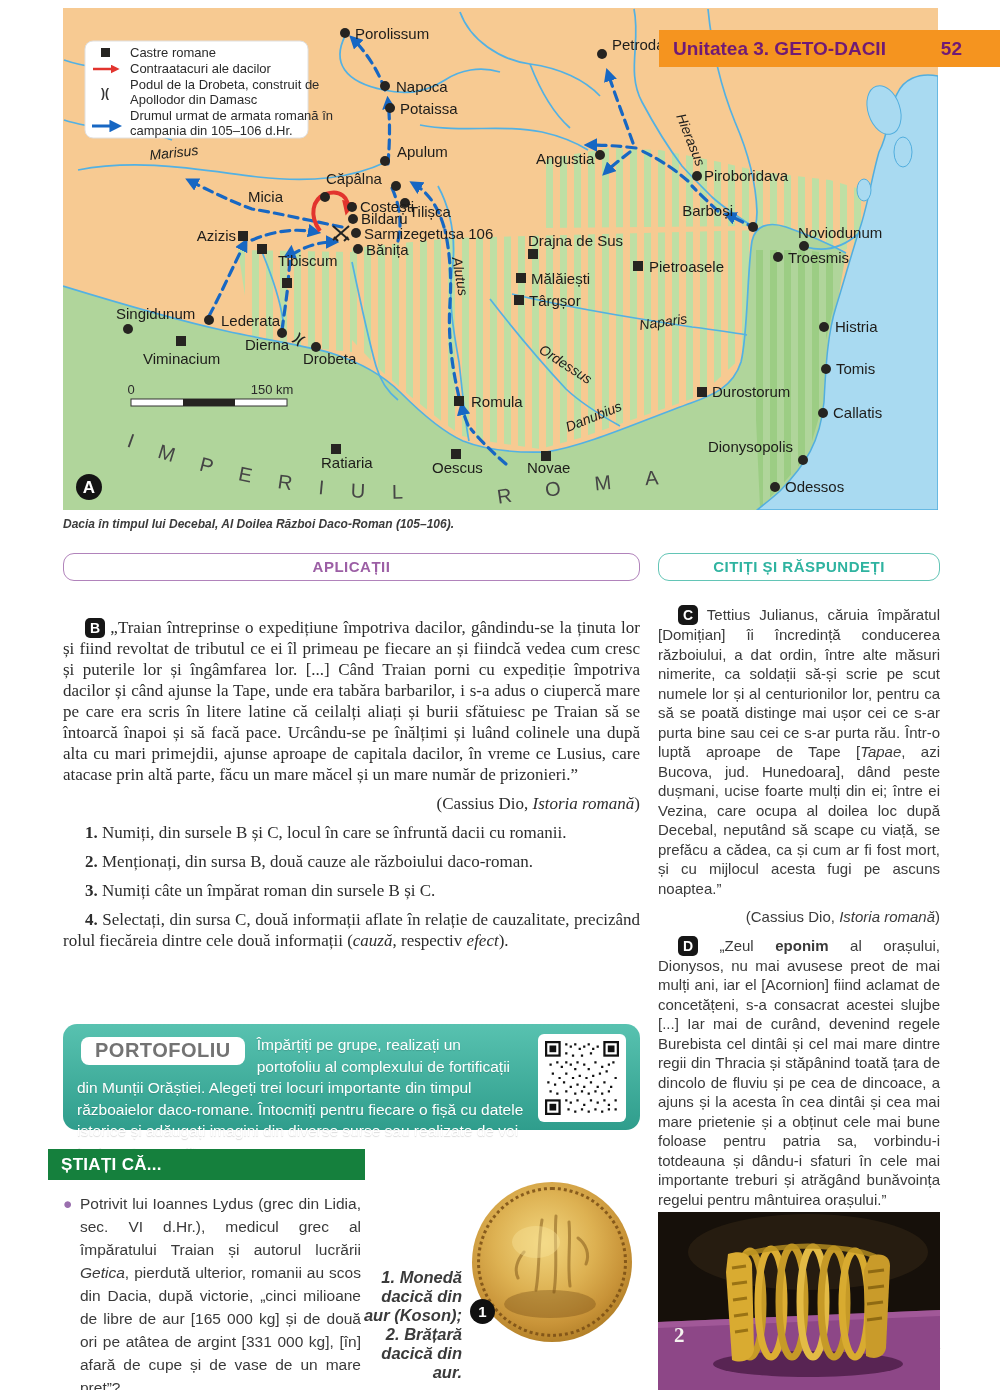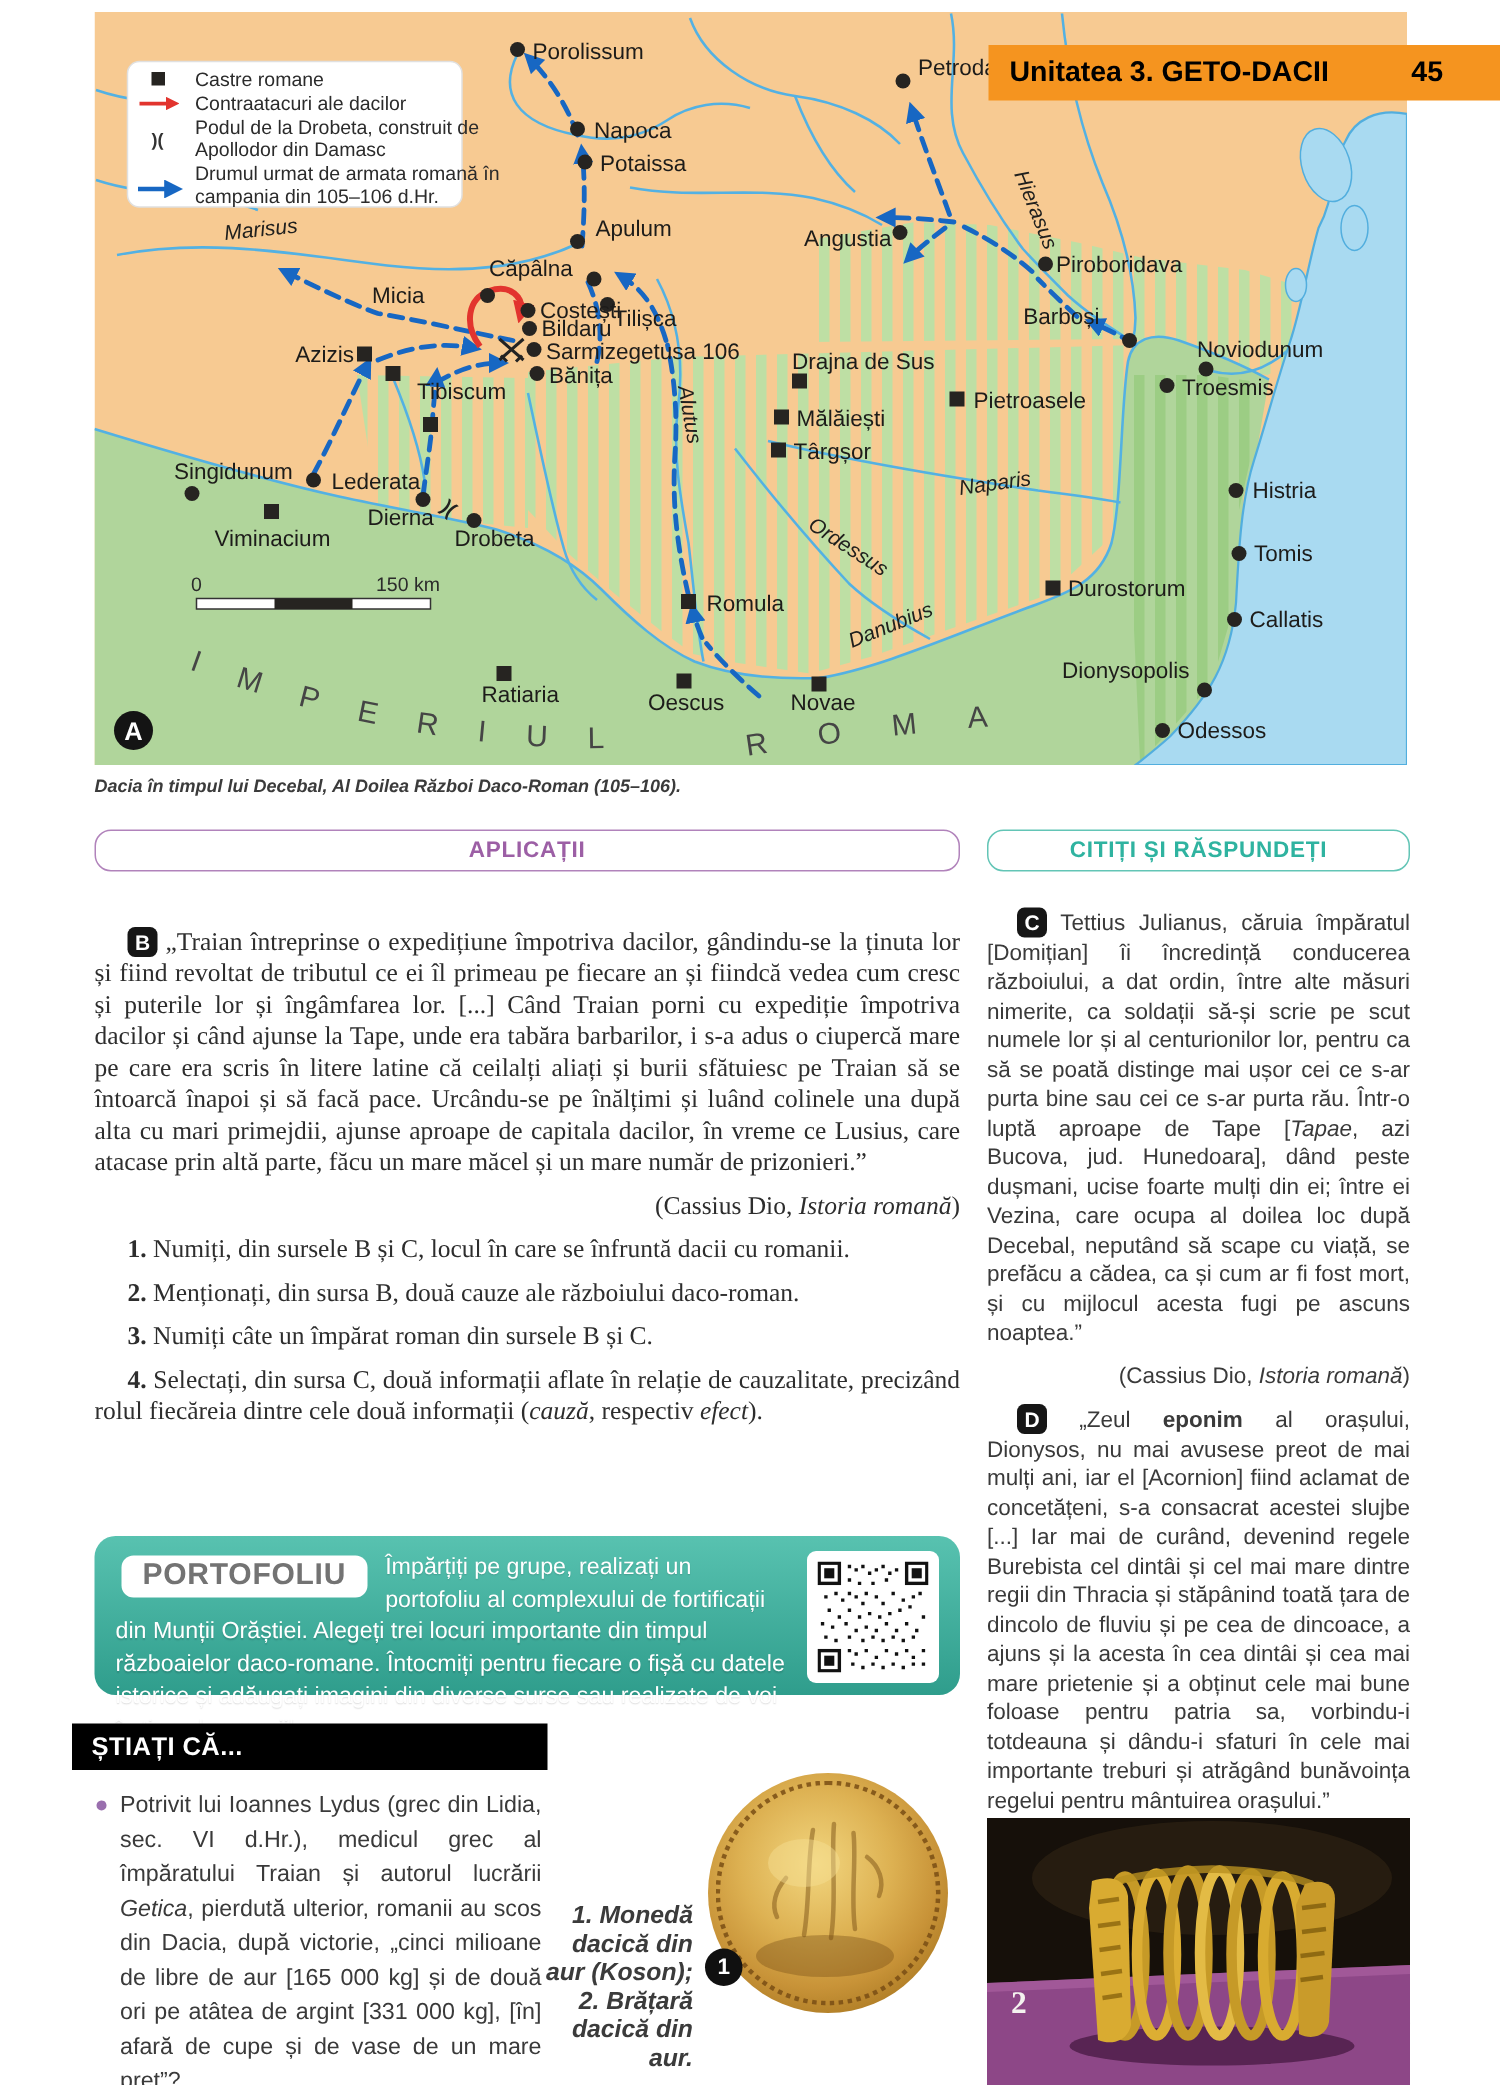--- a/index.html
+++ b/index.html
@@ -10,21 +10,21 @@
   .map-svg{position:absolute;left:0;top:0}
   .map-svg text{font-family:"Liberation Sans",sans-serif}
   .lbl{font-size:15px;fill:#1d1c1a}
   .riv{font-size:14px;font-style:italic;fill:#20201e}
   .leg{font-size:13px;fill:#2b2b2b}
   .emp{font-size:20px;fill:#454545}
   .dot{fill:#262421}
   .sqm{fill:#262421}
   .route{fill:none;stroke:#1767c3;stroke-width:3.2;stroke-dasharray:9 6;stroke-linecap:round}
   .river{fill:none;stroke:#53b1e3;stroke-width:1.7}
-  .header-bar{left:659px;top:30px;width:341px;height:37px;background:#f5941f;color:#000000;
+  .header-bar{left:659px;top:30px;width:341px;height:37px;background:#f5941f;color:#701a75;
               display:flex;align-items:center}
   .header-title{font-weight:bold;font-size:19px;padding-left:14px;flex:1}
   .header-page{font-weight:bold;font-size:19px;padding-right:38px}
   .map-caption{left:63px;top:517px;width:720px;font-style:italic;font-weight:bold;
                font-size:12px;color:#3b3b3b}
   
   .left-col{left:63px;top:553px;width:577px}
   .right-col{left:658px;top:553px;width:282px}
   .pill{border:1.6px solid;border-radius:11px;text-align:center;font-weight:bold;
         font-size:15px;letter-spacing:.5px;padding:4px 0 5px;margin-bottom:24px}
@@ -47,21 +47,21 @@
   .porto{left:63px;top:1024px;width:577px;height:106px;border-radius:14px;
          background:linear-gradient(180deg,#58c2b0,#2f9d8c);color:#fff;
          padding:10px 14px 8px;box-sizing:border-box;font-size:15.5px;line-height:21.5px;
          text-shadow:0 1px 1px rgba(0,0,0,.15)}
   .porto-badge{float:left;background:#fff;color:#737373;font-weight:bold;font-size:20px;
                letter-spacing:.5px;border-radius:8px;padding:3px 14px;margin:3px 12px 4px 4px;
                text-shadow:none}
   .qr-box{float:right;width:88px;height:88px;background:#fff;border-radius:6px;
           margin:0 0 0 12px;display:flex;align-items:center;justify-content:center}
   
-  .stiati-bar{left:48px;top:1149px;width:317px;height:31px;background:#000000;color:#fff;
+  .stiati-bar{left:48px;top:1149px;width:317px;height:31px;background:#15803d;color:#fff;
               font-weight:bold;font-size:17px;line-height:31px;padding-left:13px;
               box-sizing:border-box;letter-spacing:.3px}
   .stiati-text{left:63px;top:1192px;width:298px;font-size:15.5px;line-height:23px;
                text-align:justify;color:#3a3a3a;padding-left:17px;text-indent:-17px;
                box-sizing:border-box}
   .bullet{color:#9a6fae;margin-right:7px}
   
   .coin-cap{left:358px;top:1268px;width:104px;text-align:right;font-style:italic;
             font-weight:bold;font-size:16.5px;line-height:19px;color:#3b3b3b}
   .coin{left:472px;top:1182px;width:160px;height:160px;border-radius:50%;
@@ -290,21 +290,21 @@
         <rect x="183" y="399" width="52" height="7" fill="#262421"></rect>
       </g>
 
       <circle cx="89" cy="487" r="13" fill="#141414"></circle>
       <text x="89" y="493" text-anchor="middle" fill="#fff" font-size="17" font-weight="bold" font-family="Liberation Serif,serif">A</text>
     </g>
   </svg>
 
   <div class="abs header-bar">
     <span class="header-title">Unitatea 3. GETO-DACII</span>
-    <span class="header-page">45</span>
+    <span class="header-page">52</span>
   </div>
 
   <div class="abs map-caption">Dacia în timpul lui Decebal, Al Doilea Război Daco-Roman (105–106).</div>
 
   <div class="abs left-col serif">
     <div class="pill pill-purple">APLICAȚII</div>
     <div class="gap"></div>
     <p><span class="badge">B</span> <span>„Traian întreprinse o expedițiune împotriva dacilor, gândindu-se la ținuta lor și fiind revoltat de tributul ce ei îl primeau pe fiecare an și fiindcă vedea cum cresc și puterile lor și îngâmfarea lor. [...] Când Traian porni cu expediție împotriva dacilor și când ajunse la Tape, unde era tabăra barbarilor, i s-a adus o ciupercă mare pe care era scris în litere latine că ceilalți aliați și burii sfătuiesc pe Traian să se întoarcă înapoi și să facă pace. Urcându-se pe înălțimi și luând colinele una după alta cu mari primejdii, ajunse aproape de capitala dacilor, în vreme ce Lusius, care atacase prin altă parte, făcu un mare măcel și un mare număr de prizonieri.”</span></p>
     <p class="battr"><span>(Cassius Dio, </span><span class="it">Istoria romană</span><span>)</span></p>
     <p><span class="num">1.</span> <span>Numiți, din sursele B și C, locul în care se înfruntă dacii cu romanii.</span></p>

